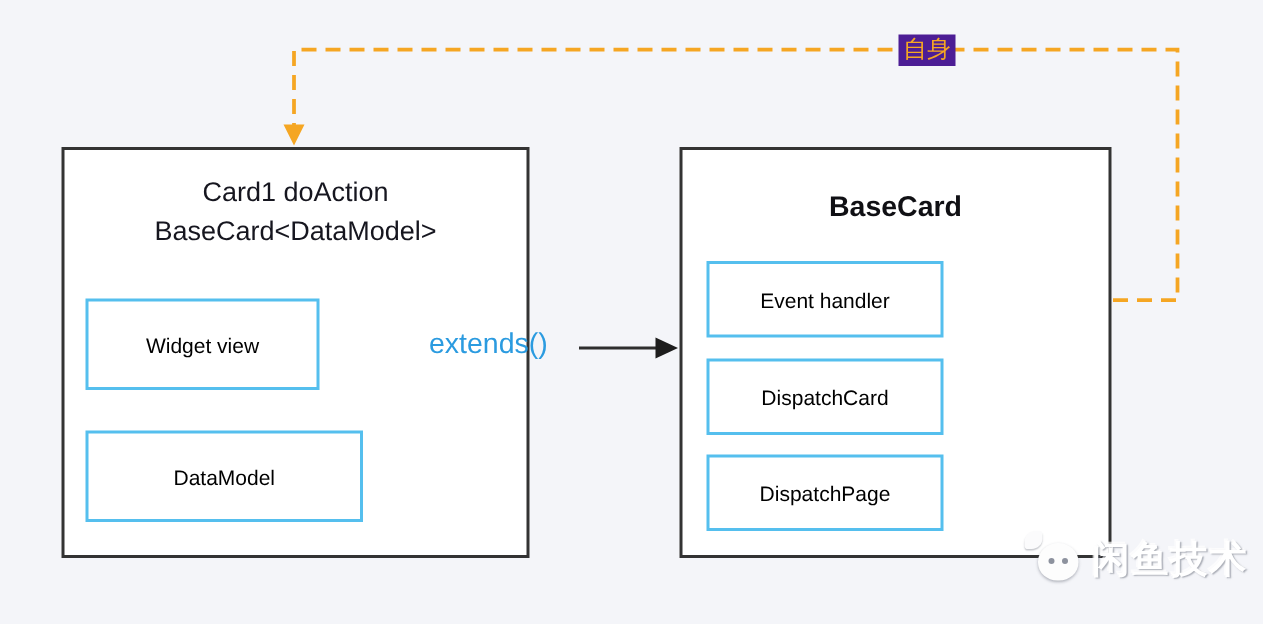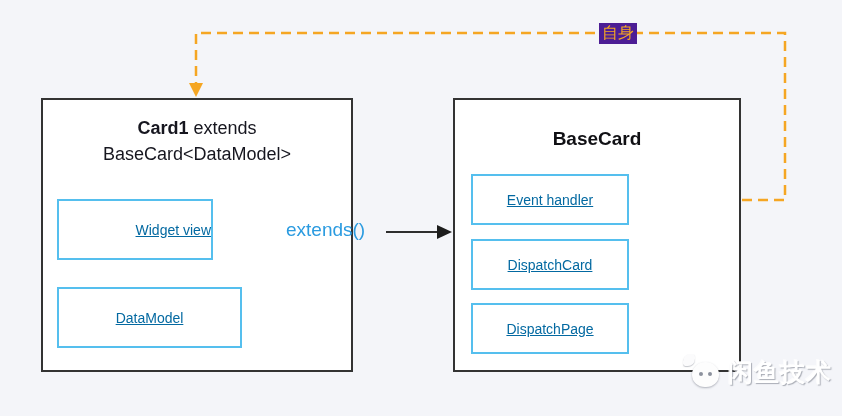--- a/index.html
+++ b/index.html
@@ -15,27 +15,27 @@
   .outer-box{
     position:absolute;background:#ffffff;border:2px solid #333333;box-sizing:border-box;
   }
   .card1{left:41px;top:98px;width:312px;height:274px;}
   .reaction{left:453px;top:98px;width:288px;height:274px;}
   .box-title{
     position:absolute;text-align:center;color:#16161f;font-size:18px;line-height:26px;
   }
   .card1-title{left:41px;top:115px;width:312px;}
   .reaction-title{left:453px;top:126px;width:288px;font-weight:bold;font-size:19px;color:#101014;}
-  .bold{font-weight:bold;}
+  .bold{font-weight:normal;}
   .inner-box{
     position:absolute;background:#ffffff;border:2px solid #55bfee;box-sizing:border-box;
     display:flex;align-items:center;justify-content:center;
-    font-size:14px;color:#0369a1;text-decoration:underline;
+    font-size:14px;color:#000000;
   }
-  .widget-view{left:57px;top:199px;width:156px;height:61px;justify-content:flex-end;}
+  .widget-view{left:57px;top:199px;width:156px;height:61px;}
   .data-model{left:57px;top:287px;width:185px;height:61px;}
   .event-handler{left:471px;top:174px;width:158px;height:51px;}
   .dispatch-card{left:471px;top:239px;width:158px;height:51px;}
   .dispatch-page{left:471px;top:303px;width:158px;height:51px;}
   .do-action-label{
     position:absolute;left:286px;top:219px;font-size:19px;color:#2b9be0;white-space:nowrap;
   }
   .self-label{
     position:absolute;left:599px;top:23px;font-size:16px;color:#f5a623;
     background:#4c1d95;padding:0 3px;white-space:nowrap;
@@ -69,21 +69,21 @@
     <polygon class="orange-fill" points="196,97 189,83 203,83"></polygon>
     <line class="black-line" x1="214" y1="232" x2="287" y2="232"></line>
     <line class="black-line" x1="386" y1="232" x2="438" y2="232"></line>
     <polygon class="black-fill" points="452,232 437,225 437,239"></polygon>
   </svg>
 
   <div class="outer-box card1"></div>
   <div class="outer-box reaction"></div>
 
   <div class="box-title card1-title">
-    <span class="bold">Card1</span><span> extends</span><br>
+    <span class="bold">Card1</span><span> doAction</span><br>
     <span>BaseCard&lt;DataModel&gt;</span>
   </div>
 
   <div class="box-title reaction-title">BaseCard</div>
 
   <div class="inner-box widget-view">
     <span>Widget view</span>
   </div>
   <div class="inner-box data-model">
     <span>DataModel</span>

